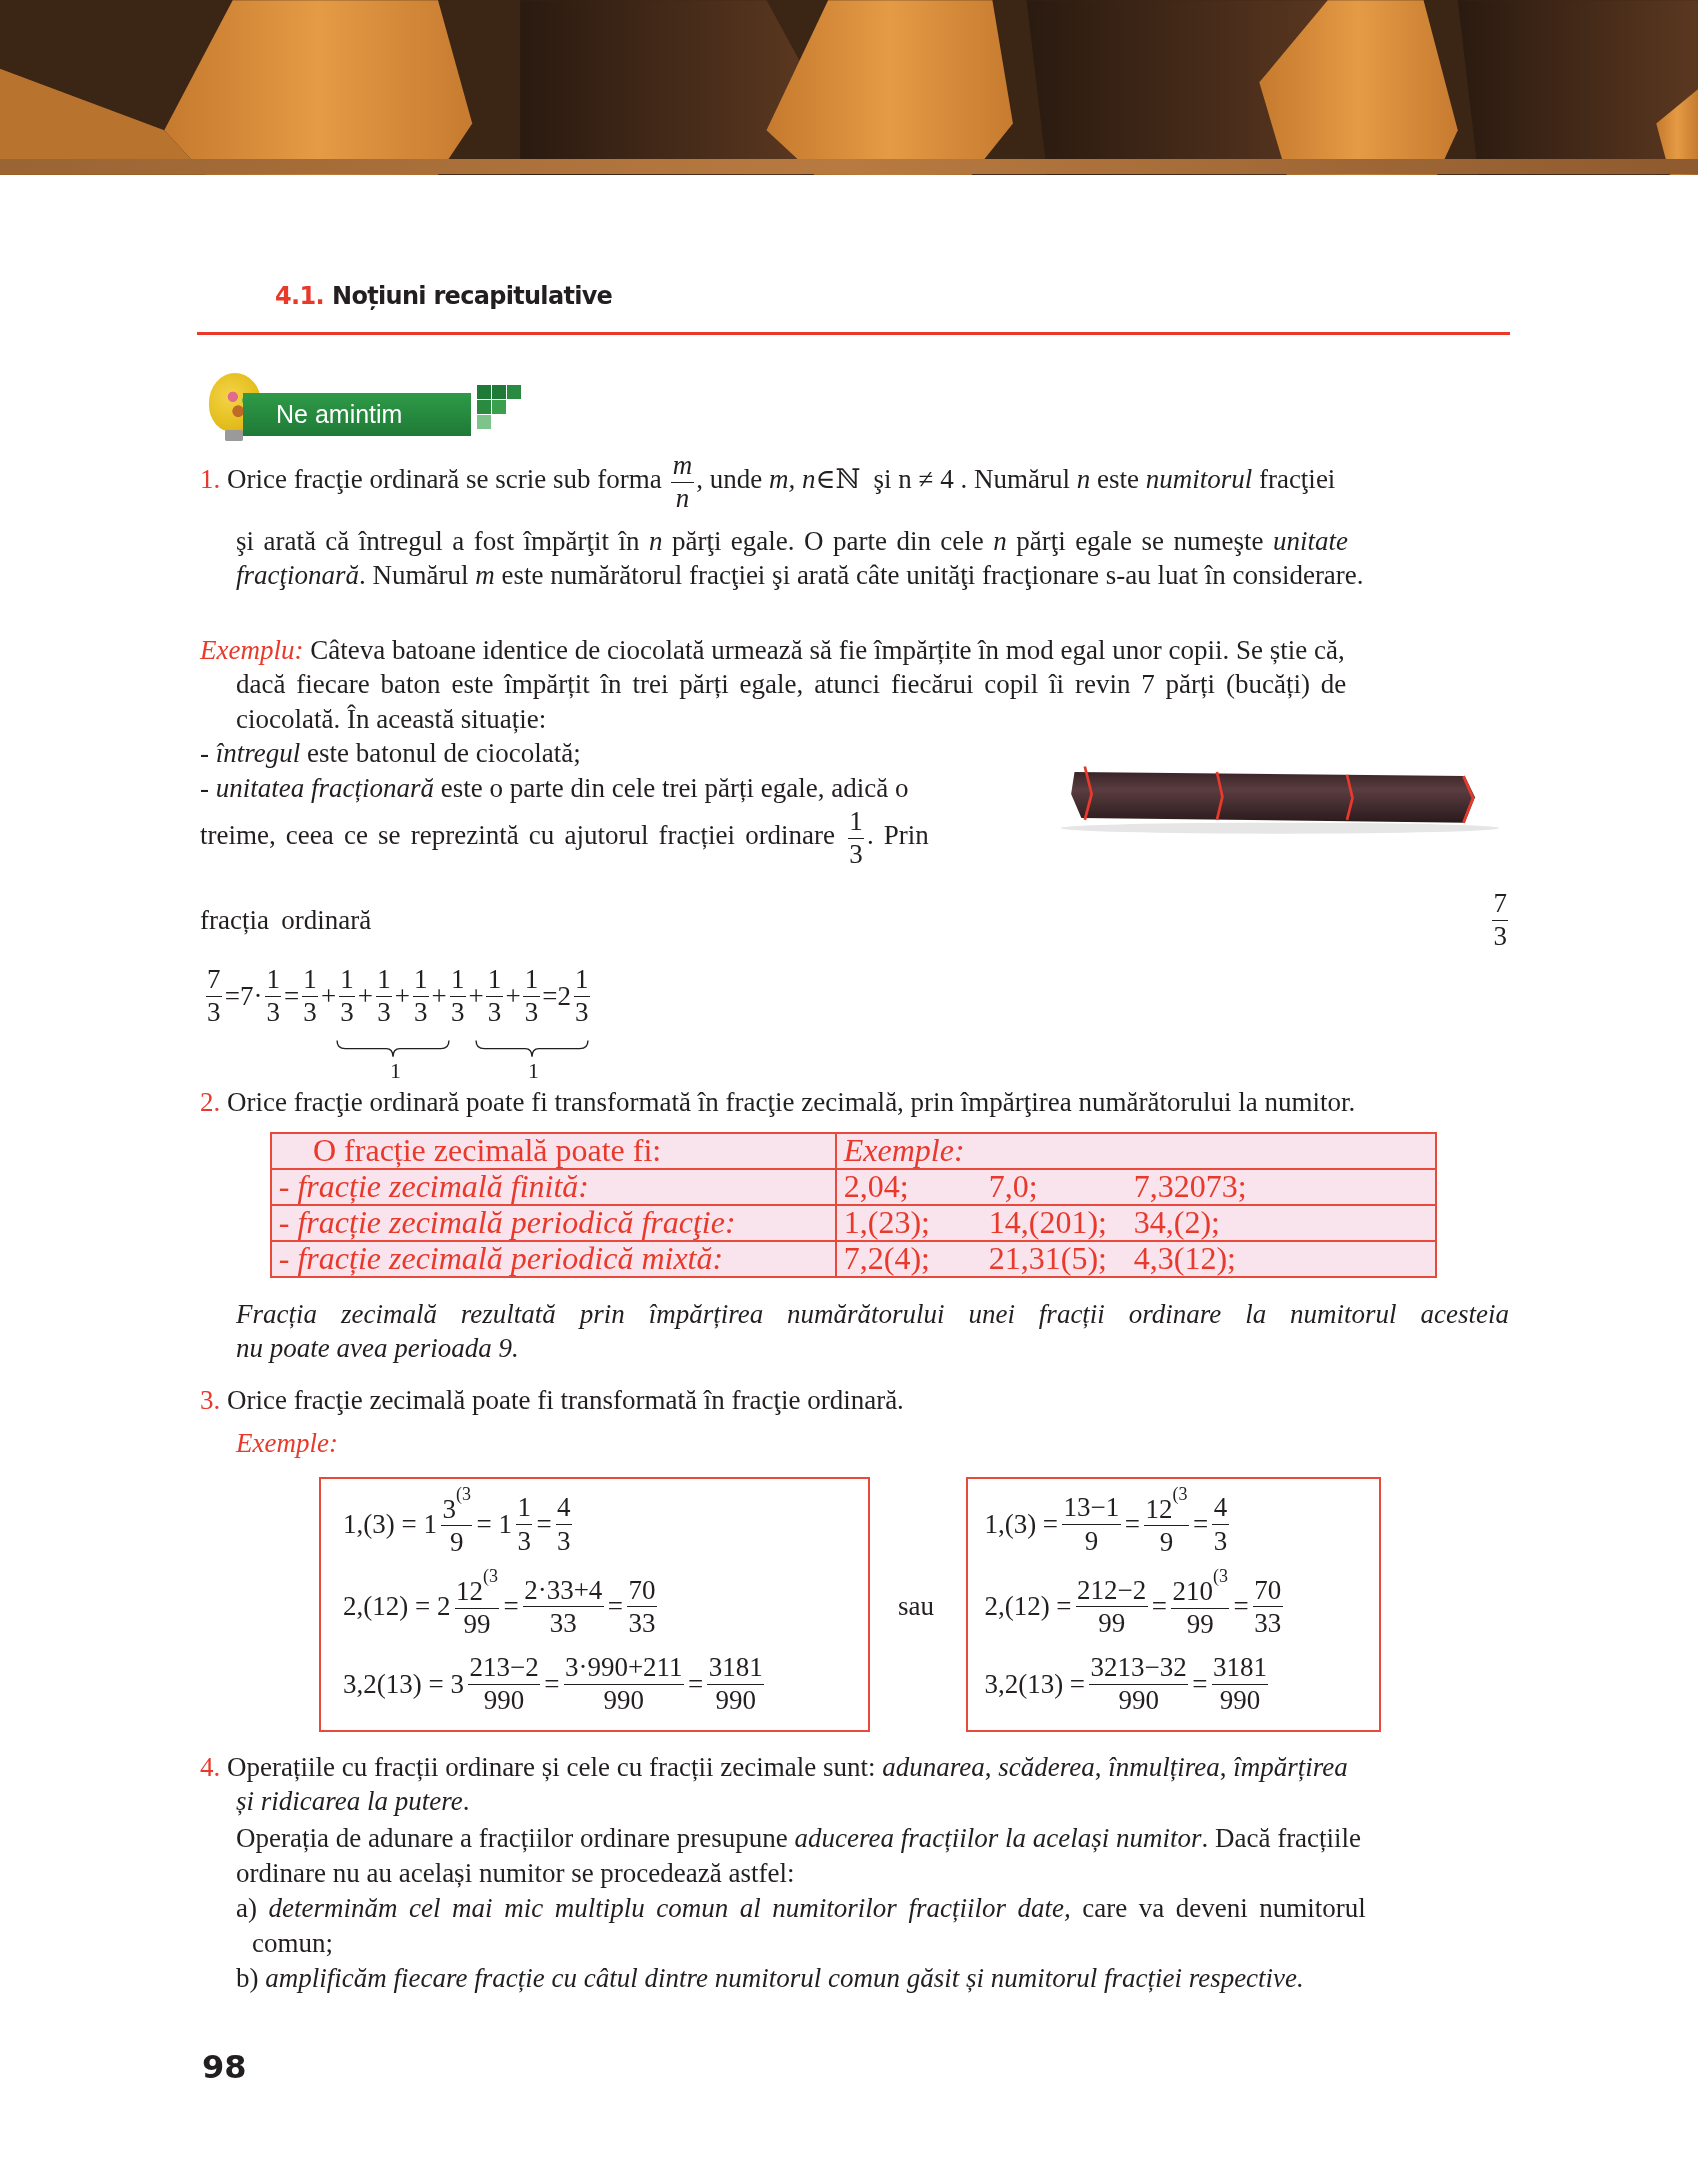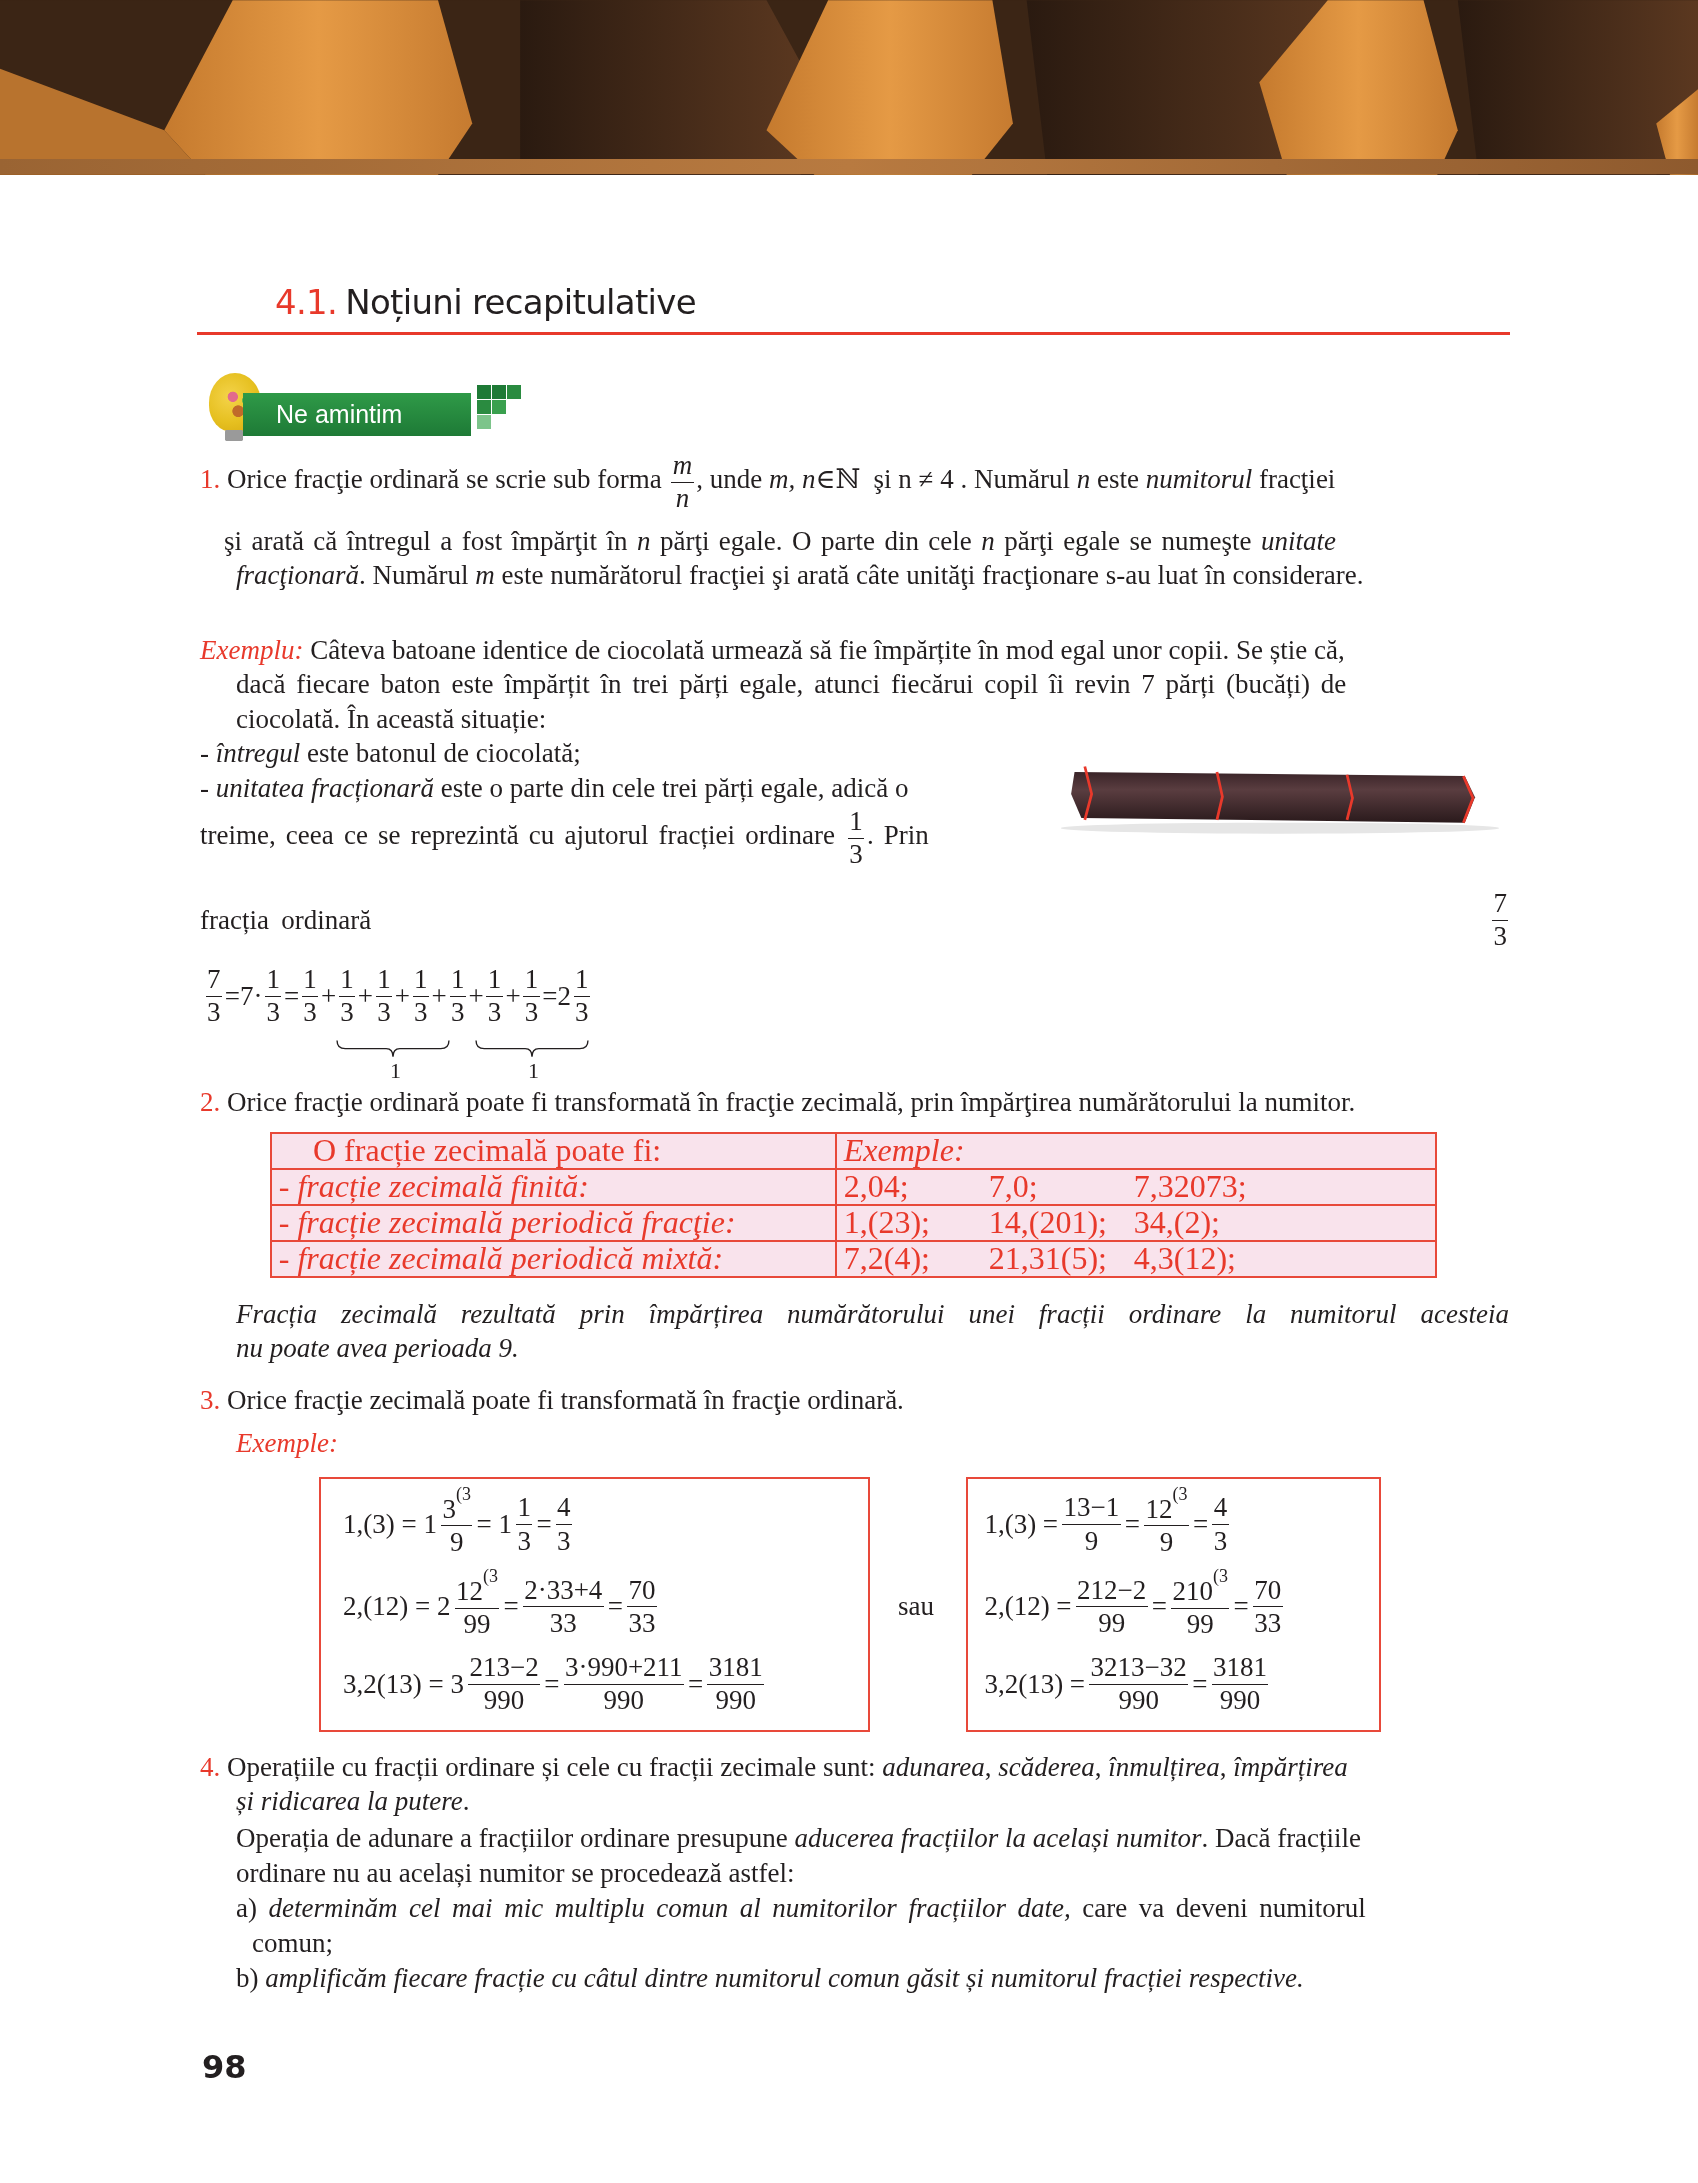--- a/index.html
+++ b/index.html
@@ -8,21 +8,21 @@
 
   
   .banner { position: absolute; left: 0; top: 0; width: 1698px; height: 175px; overflow: hidden;
     background: linear-gradient(180deg, #3a2314 0%, #5a371c 60%, #6b4222 100%); }
   .banner svg { position: absolute; left: 0; top: 0; }
   .banner-strip { position: absolute; left: 0; top: 159px; width: 1698px; height: 15px;
     background: linear-gradient(90deg, #9a6433, #b87a40 50%, #8e5a2e); }
 
   
   .section-title { position: absolute; left: 275px; top: 282px; font-family: "DejaVu Sans", "Liberation Sans", sans-serif;
-    font-weight: normal; font-size: 34px; letter-spacing: -0.7px; color: #231f20; }
+    font-weight: bold; font-size: 24px; letter-spacing: -0.7px; color: #231f20; }
   .section-title .num { color: #e8392b; margin-right: 8.2px; }
   .title-rule { position: absolute; left: 197px; top: 332px; width: 1313px; height: 2.7px; background: #e8392b; }
 
   
   .badge { position: absolute; left: 203px; top: 370px; width: 301px; height: 74px; }
   .badge .bulb { position: absolute; left: 5.5px; top: 2.7px; width: 52px; height: 59px; border-radius: 50% 50% 45% 45%;
     background: radial-gradient(circle at 40% 40%, #f4d34a 0%, #e6c020 55%, #d4a810 100%); }
   .badge .bulb-dots { position: absolute; left: 13.7px; top: 13.7px; width: 36px; height: 36px; border-radius: 50%;
     background:
       radial-gradient(circle at 30% 30%, #e26a8c 0 4.8px, transparent 5.5px),
@@ -127,21 +127,21 @@
       <i class="n">m</i>
       <i class="d">n</i>
     </span><span>, unde</span>
   <i>m, n</i><span>∈ℕ</span>&nbsp;
   <span>şi n ≠  4 . Numărul</span>
   <i>n</i>
   <span>este</span>
   <i>numitorul</i>
   <span>fracţiei</span>
 </div>
-<div class="p" style="left:224px; top:524px; width:1273px; word-spacing:2.7px;">
+<div class="p" style="left:236px; top:524px; width:1273px; word-spacing:2.7px;">
   <span>şi arată că întregul a fost împărţit în</span>
   <i>n</i>
   <span>părţi egale. O parte din cele</span>
   <i>n</i>
   <span>părţi egale se numeşte</span>
   <i>unitate</i>
 </div>
 <div class="p" style="left:236px; top:558px;">
   <i>fracţionară</i><span>. Numărul</span>
   <i>m</i>

